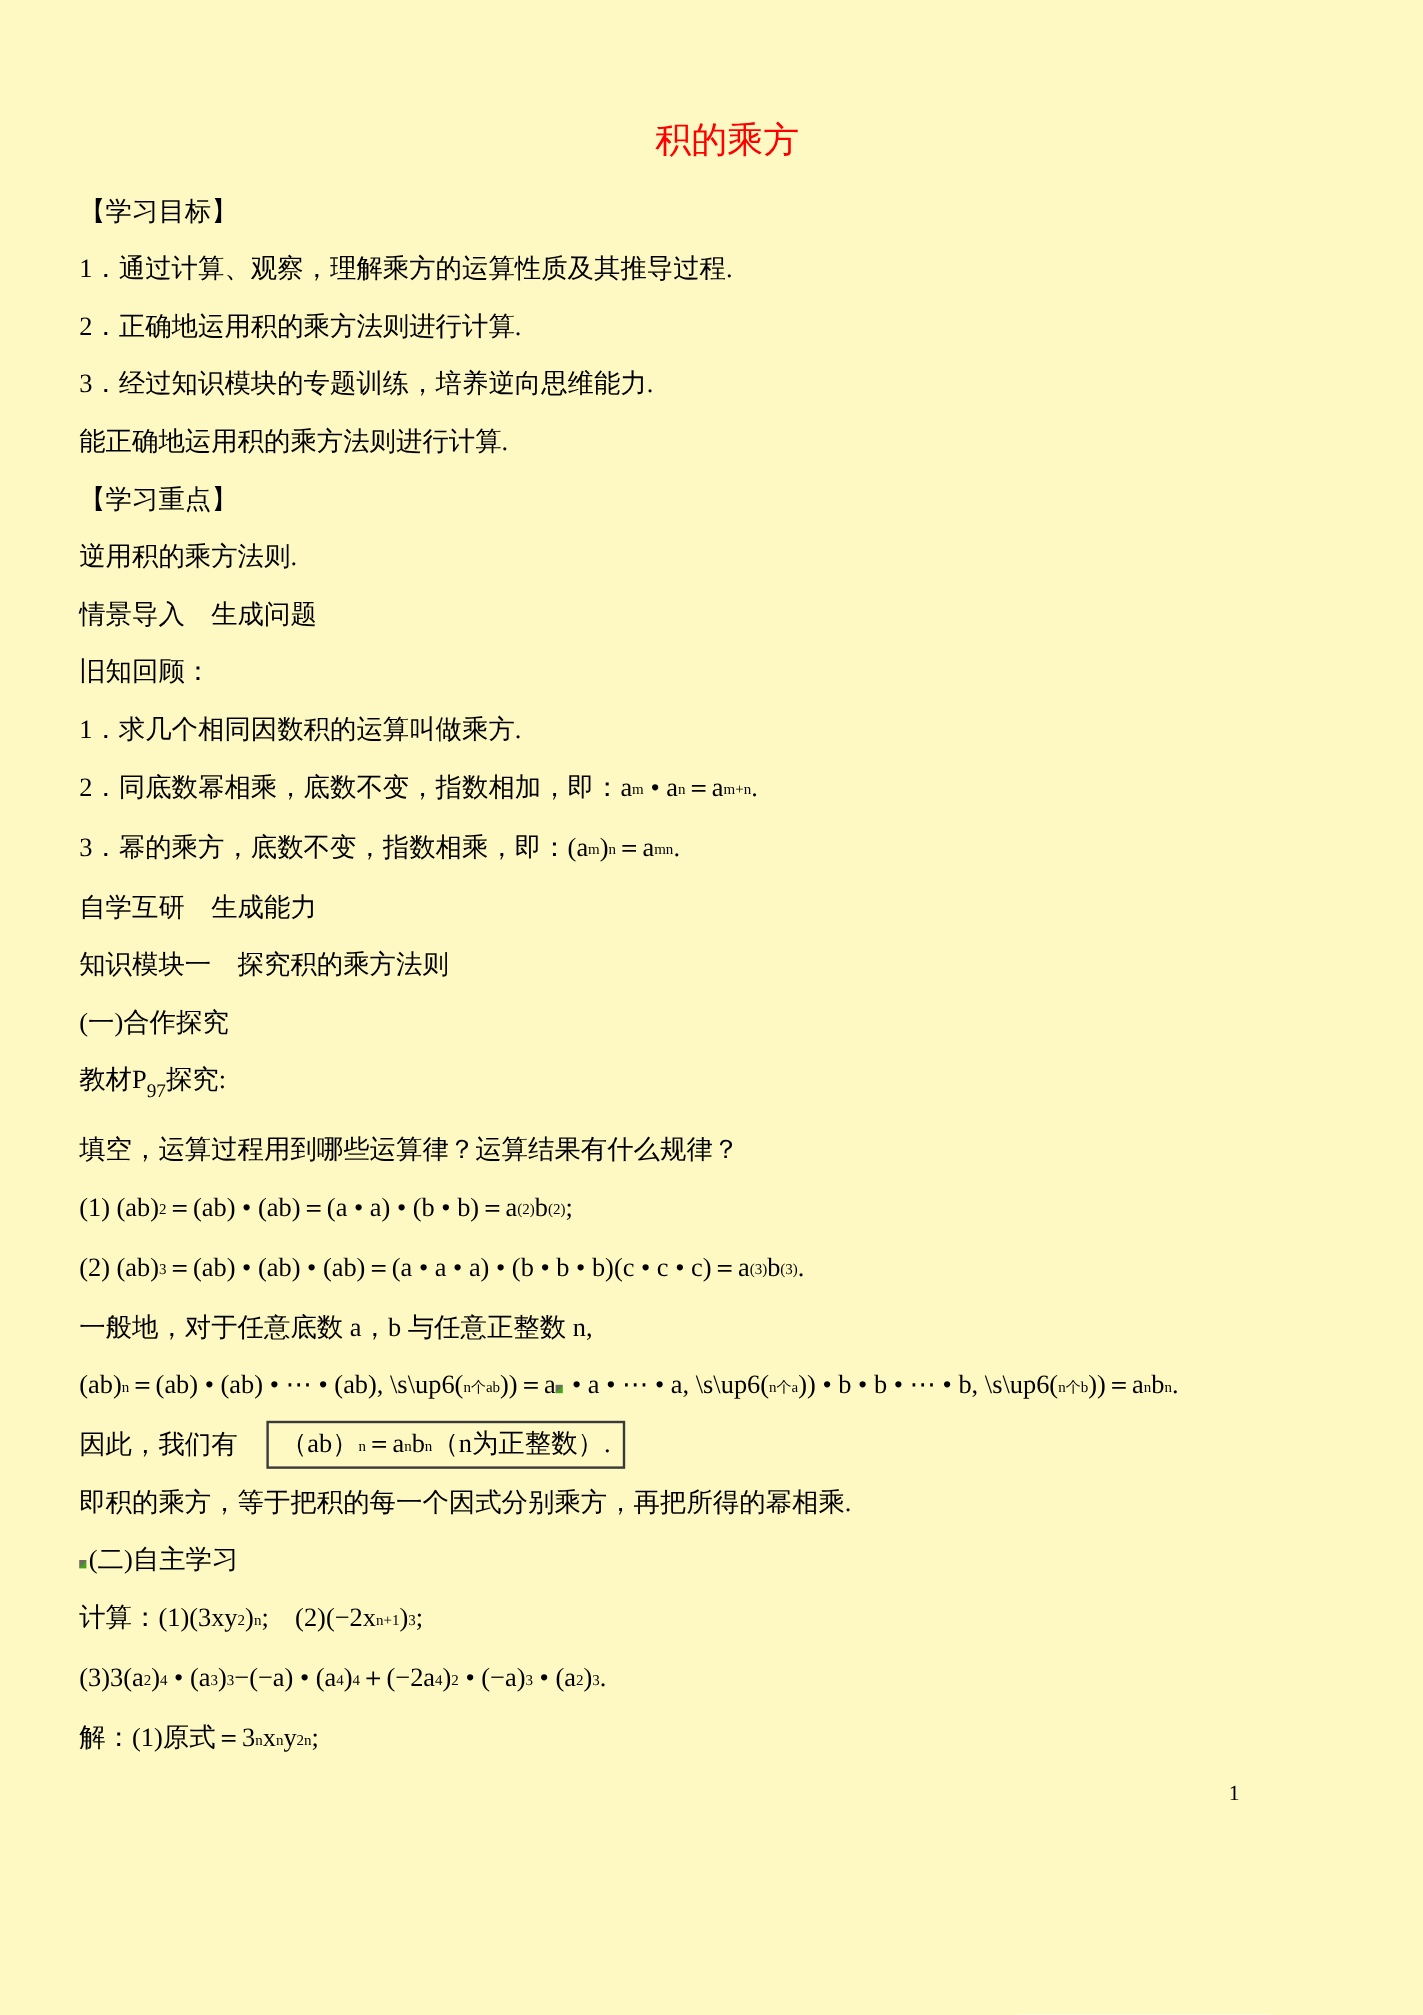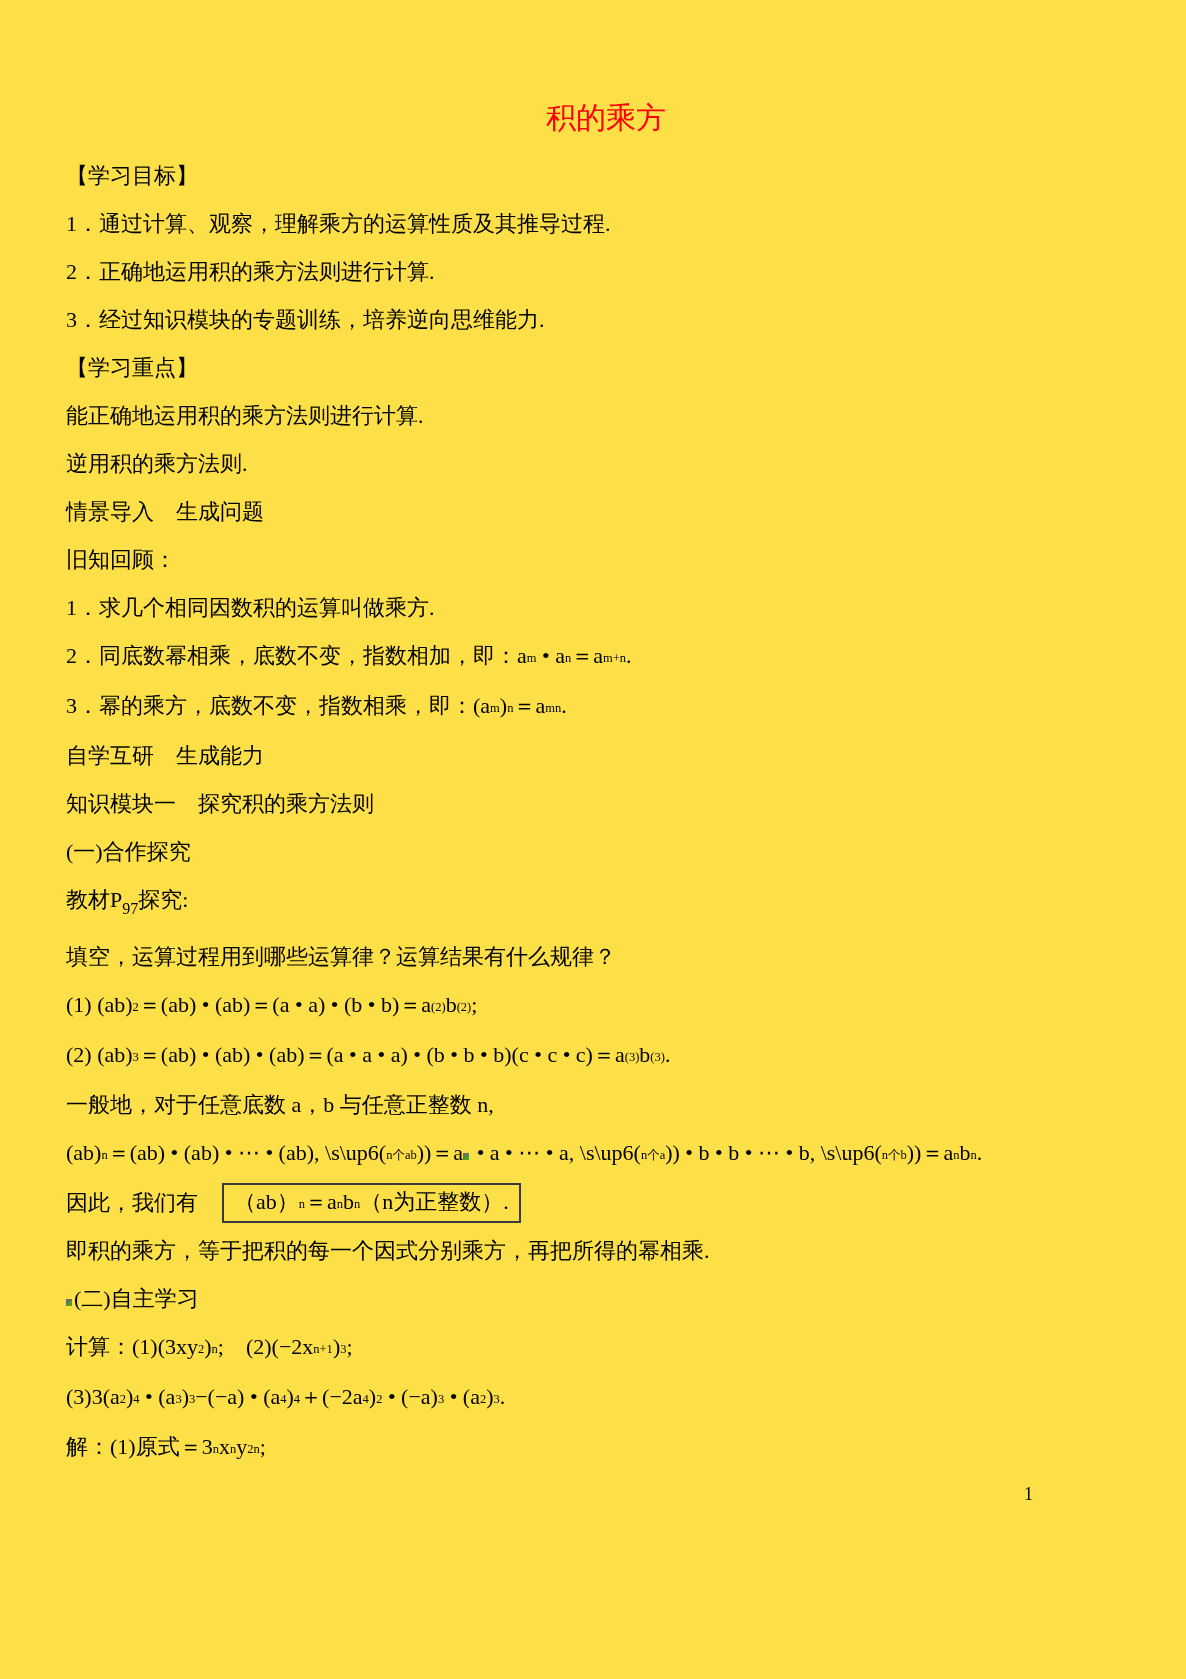--- a/index.html
+++ b/index.html
@@ -1,21 +1,21 @@
 <!DOCTYPE html>
 <html><head>
 <meta charset="utf-8">
 <style>
   * { margin: 0; padding: 0; box-sizing: border-box; }
   html, body { background: #ffffff; }
   .page {
     position: relative;
     width: 1186px;
     height: 1679px;
-    background: #fde047;
+    background: #fef9c3;
     font-family: "Liberation Serif", "DejaVu Serif", serif;
     color: #000000;
     overflow: hidden;
   }
   .doc {
     position: absolute;
     left: 66px;
     top: 96px;
     right: 40px;
   }
@@ -69,22 +69,22 @@
 <body>
 
 <div class="page">
   <div class="doc">
     <div class="doc-title" style="color: rgb(254, 0, 0);">积的乘方</div>
     <div id="doc-paragraphs">
         <p><span>【学习目标】</span></p>
         <p><span>1．通过计算、观察，理解乘方的运算性质及其推导过程.</span></p>
         <p><span>2．正确地运用积的乘方法则进行计算.</span></p>
         <p><span>3．经过知识模块的专题训练，培养逆向思维能力.</span></p>
+        <p><span>能正确地运用积的乘方法则进行计算.</span></p>
         <p><span>【学习重点】</span></p>
-        <p><span>能正确地运用积的乘方法则进行计算.</span></p>
         <p><span>逆用积的乘方法则.</span></p>
         <p><span>情景导入　生成问题</span></p>
         <p><span>旧知回顾：</span></p>
         <p><span>1．求几个相同因数积的运算叫做</span><span class="u">乘方</span><span>.</span></p>
         <p><span>2．同底数幂相乘，底数</span><span class="u">不变</span><span>，指数</span><span class="u">相加</span><span>，即：a</span><span class="sm">m</span><span> • a</span><span class="sm">n</span><span>＝</span><span class="u"><span>a</span><span class="sm">m+n</span></span><span>.</span></p>
         <p><span>3．幂的乘方，底数</span><span class="u">不变</span><span>，指数</span><span class="u">相乘</span><span>，即：(a</span><span class="sm">m</span><span>)</span><span class="sm">n</span><span>＝</span><span class="u"><span>a</span><span class="sm">mn</span></span><span>.</span></p>
         <p><span>自学互研　生成能力</span></p>
         <p><span>知识模块一　探究积的乘方法则</span></p>
         <p><span>(一)合作探究</span></p>
         <p><span>教材P</span><span class="subscript">97</span><span>探究:</span></p>

